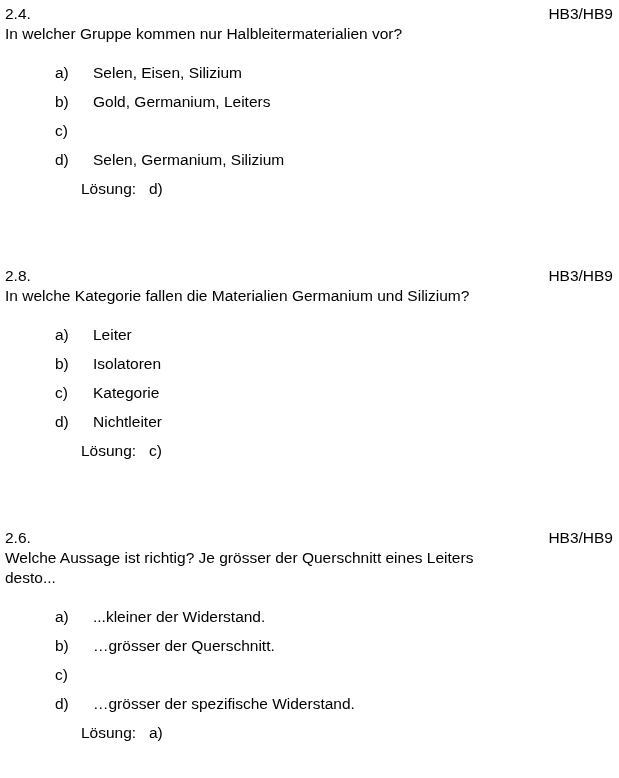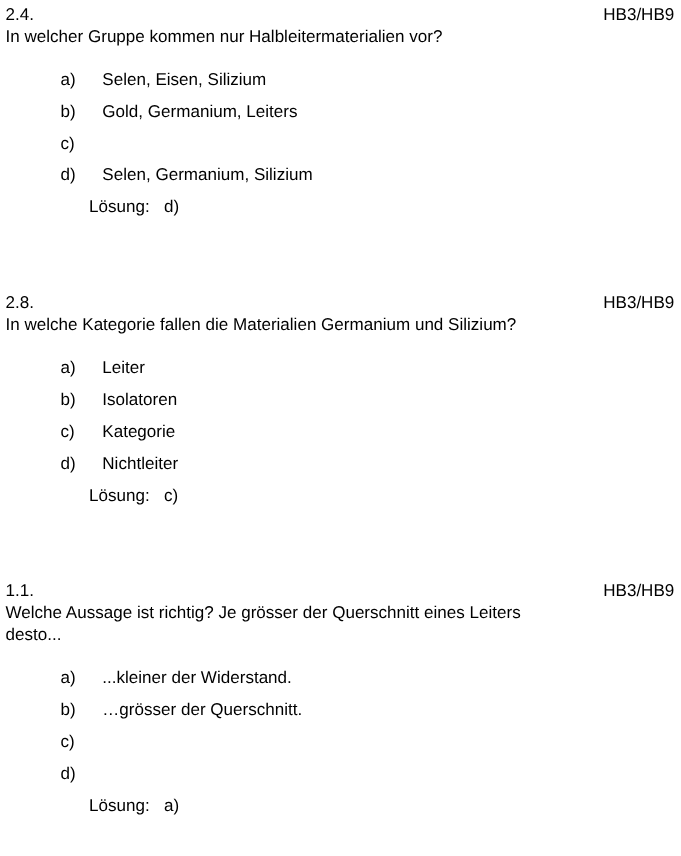--- a/index.html
+++ b/index.html
@@ -100,39 +100,40 @@
       </div>
     </div>
     <div class="solution-row">
       <span class="sol-label">Lösung:</span>
       <span class="sol-answer">c)</span>
     </div>
   </div>
 
   <div class="question-block">
     <div class="q-header">
-      <span class="q-number">1.1.</span>
+      <span class="q-number">2.6.</span>
       <span class="q-code">HB3/HB9</span>
     </div>
     <div class="q-text">Welche Aussage ist richtig? Je grösser der Querschnitt eines Leiters
 desto...</div>
     <div class="options">
       <div class="option-row">
         <span class="opt-letter">a)</span>
         <span class="opt-text">...kleiner der Widerstand.</span>
       </div>
       <div class="option-row">
         <span class="opt-letter">b)</span>
         <span class="opt-text">…grösser der Querschnitt.</span>
       </div>
       <div class="option-row">
         <span class="opt-letter">c)</span>
       </div>
       <div class="option-row">
         <span class="opt-letter">d)</span>
+        <span class="opt-text">…grösser der spezifische Widerstand.</span>
       </div>
     </div>
     <div class="solution-row">
       <span class="sol-label">Lösung:</span>
       <span class="sol-answer">a)</span>
     </div>
   </div>
 
 </div>
 

